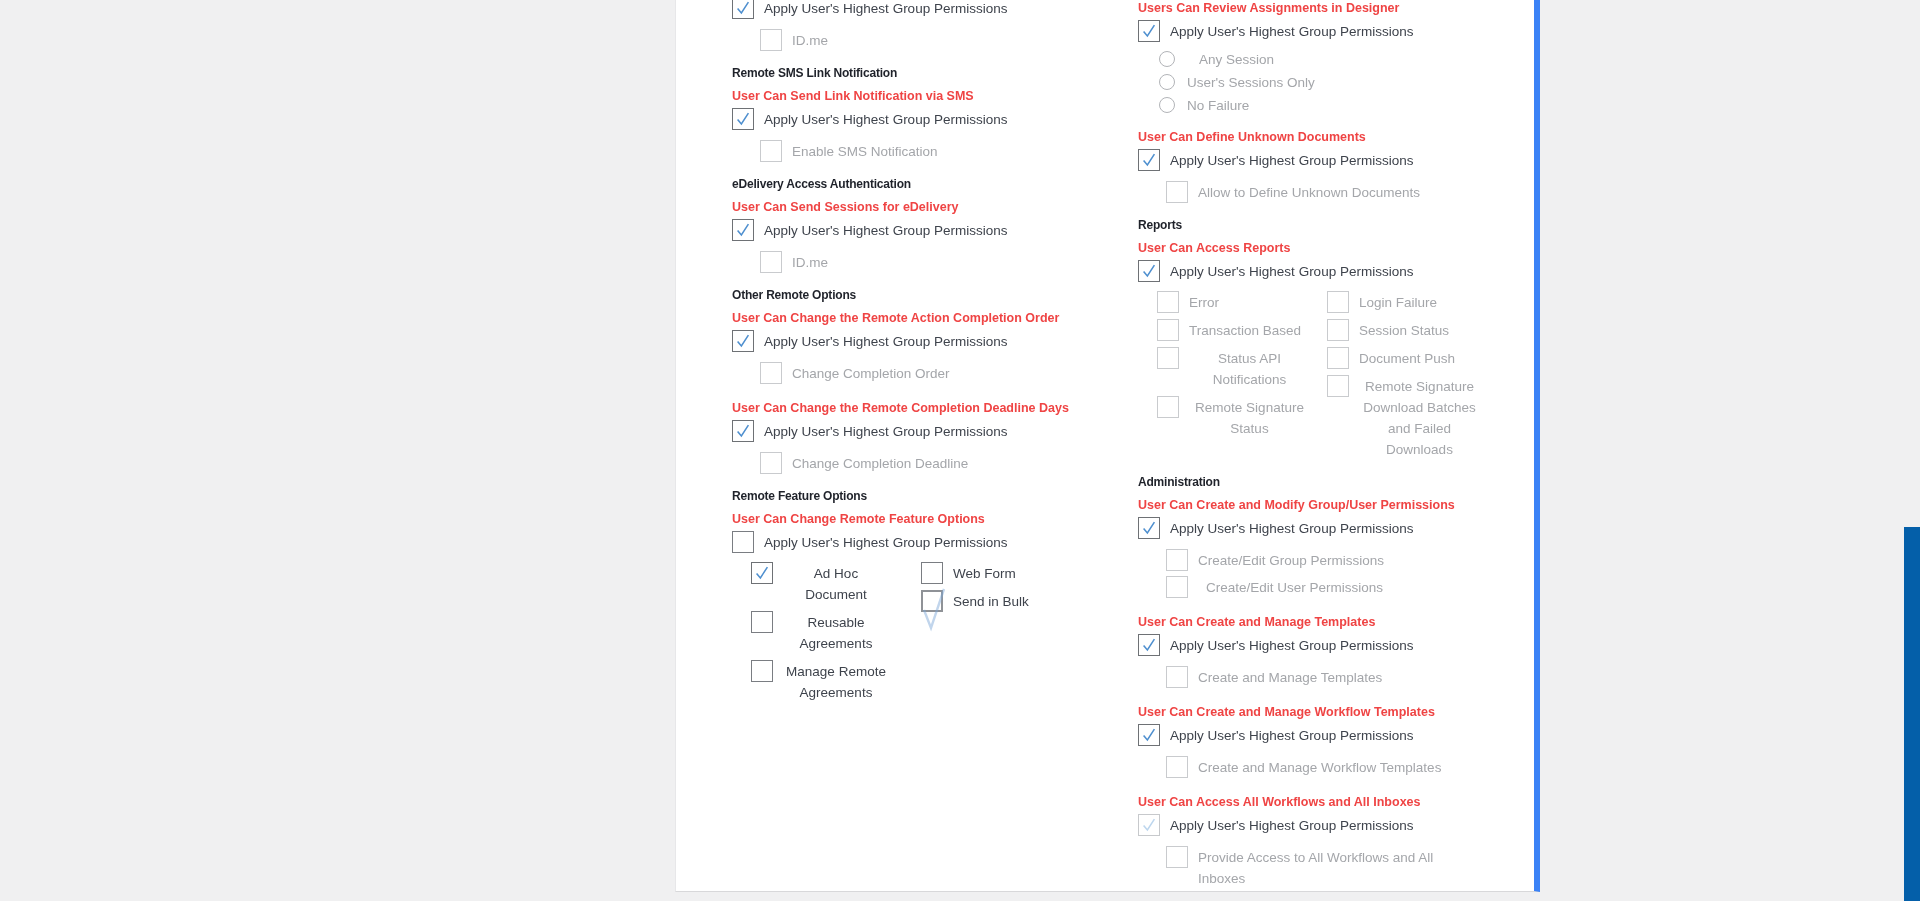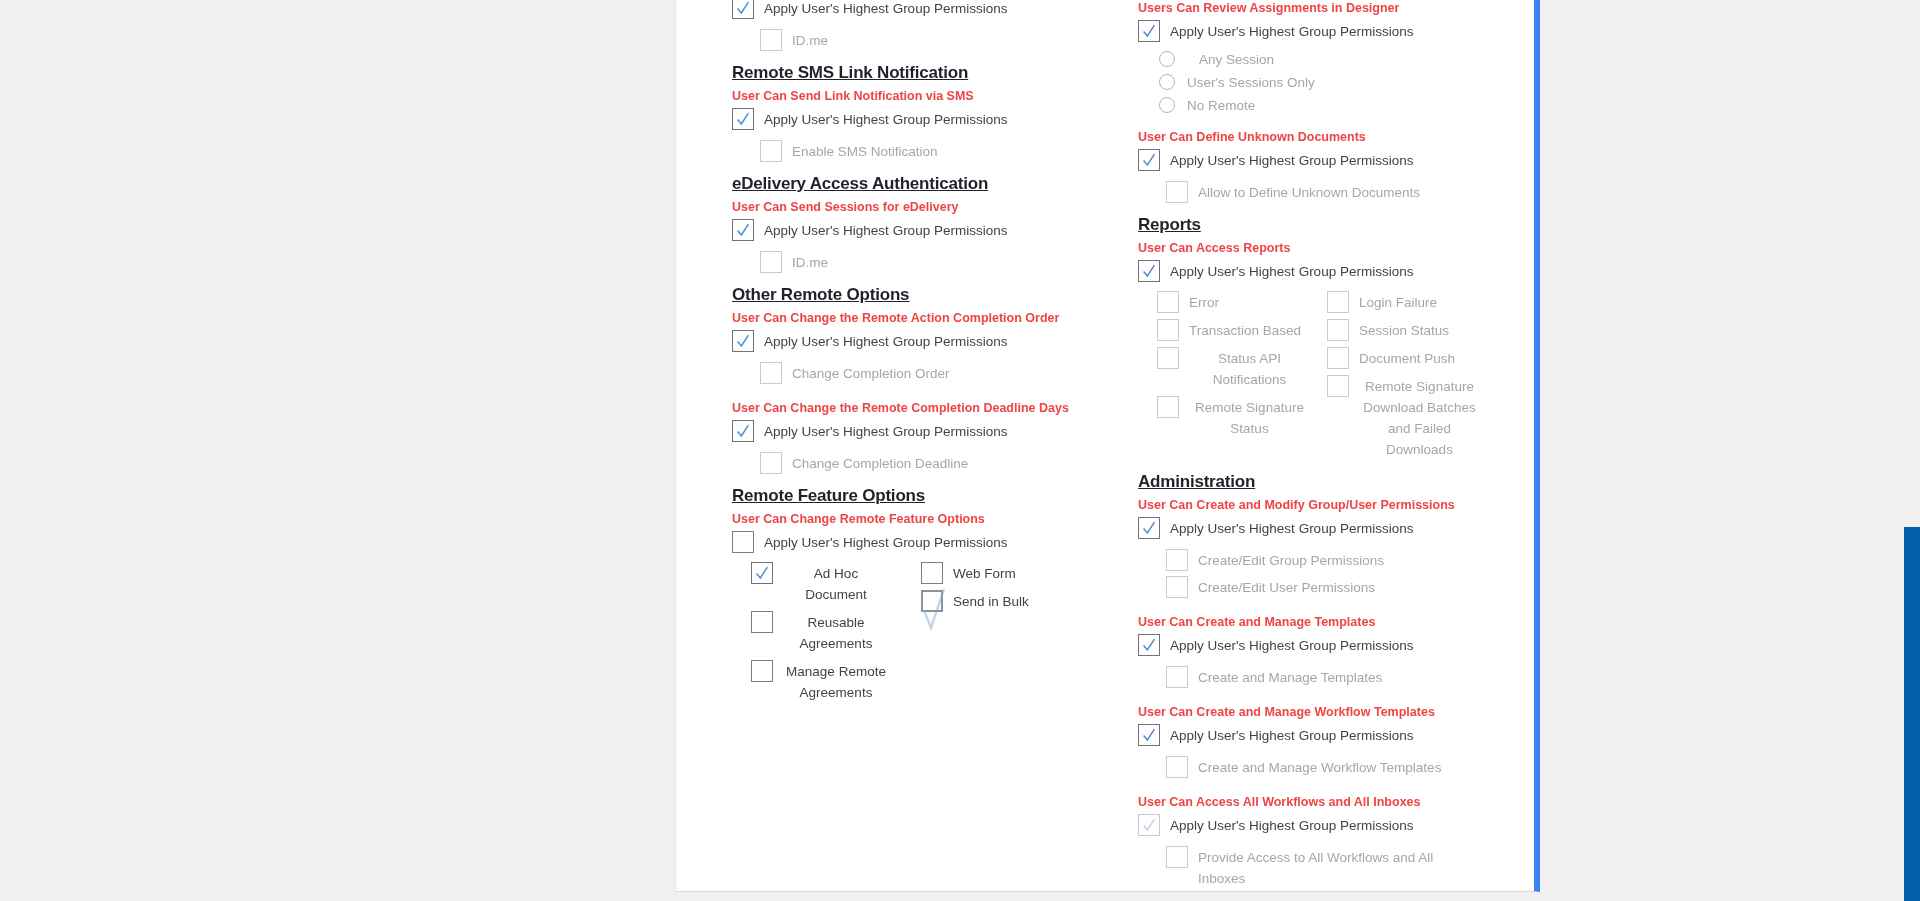--- a/index.html
+++ b/index.html
@@ -14,33 +14,33 @@
     background:#ffffff;box-sizing:border-box;
     border-left:1px solid #e7e7e9;border-right:6px solid #3b82f6;border-bottom:1px solid #d8d8da;
     overflow:hidden;
   }
   .col{position:absolute;}
   #col-left{left:56px;top:-3px;width:398px;}
   #col-right{left:462px;top:0;width:400px;}
   .col > :first-child{margin-top:0 !important;}
 
   .section-heading{
-    font-size:17px;font-weight:bold;color:#1f222a;letter-spacing:-0.2px;
-    line-height:20px;margin:12px 0 0;white-space:nowrap;text-decoration:underline;
+    font-size:12px;font-weight:bold;color:#1f222a;letter-spacing:-0.2px;
+    line-height:20px;margin:12px 0 0;white-space:nowrap;
   }
   .subheading{
     font-size:12.5px;font-weight:bold;color:#ef4444;
     line-height:16px;margin:16px 0 0;white-space:nowrap;
   }
   .section-heading + .subheading{margin-top:5px;}
 
   .row{display:flex;align-items:flex-start;margin-top:10px;}
   .subheading + .row{margin-top:4px;}
   .row.child{margin-left:28px;}
-  .row.child + .row.child{margin-top:5px;}
+  .row.child + .row.child{margin-top:5px;gap:8px;}
 
   .cb{
     flex:0 0 auto;width:22px;height:22px;box-sizing:border-box;
     border:1px solid #7a7d82;background:#fff;position:relative;overflow:visible;
   }
   .row.checked .cb{border-color:#6e7175;}
   .row.disabled .cb{border-color:#c9cbce;}
   .row.ctrl-disabled .cb{border-color:#c7c9cc;}
   .row.transitioning .cb{border:2px solid #8f9297;}
   .cb svg.check{position:absolute;left:1px;top:1px;width:18px;height:18px;}
@@ -200,21 +200,21 @@
       <div class="radio-row">
         <span class="radio"></span>
         <span class="radio-lbl">Any Session</span>
       </div>
       <div class="radio-row">
         <span class="radio"></span>
         <span class="radio-lbl">User's Sessions Only</span>
       </div>
       <div class="radio-row">
         <span class="radio"></span>
-        <span class="radio-lbl">No Remote</span>
+        <span class="radio-lbl">No Failure</span>
       </div>
       <div class="subheading">User Can Define Unknown Documents</div>
       <div class="row checked">
         <span class="cb">
           <svg viewBox="0 0 20 20" class="check">
             <path d="M4 10.5 L8.2 15.5 L16 3.5"></path>
           </svg>
         </span>
         <span class="lbl">Apply User's Highest Group Permissions</span>
       </div>

